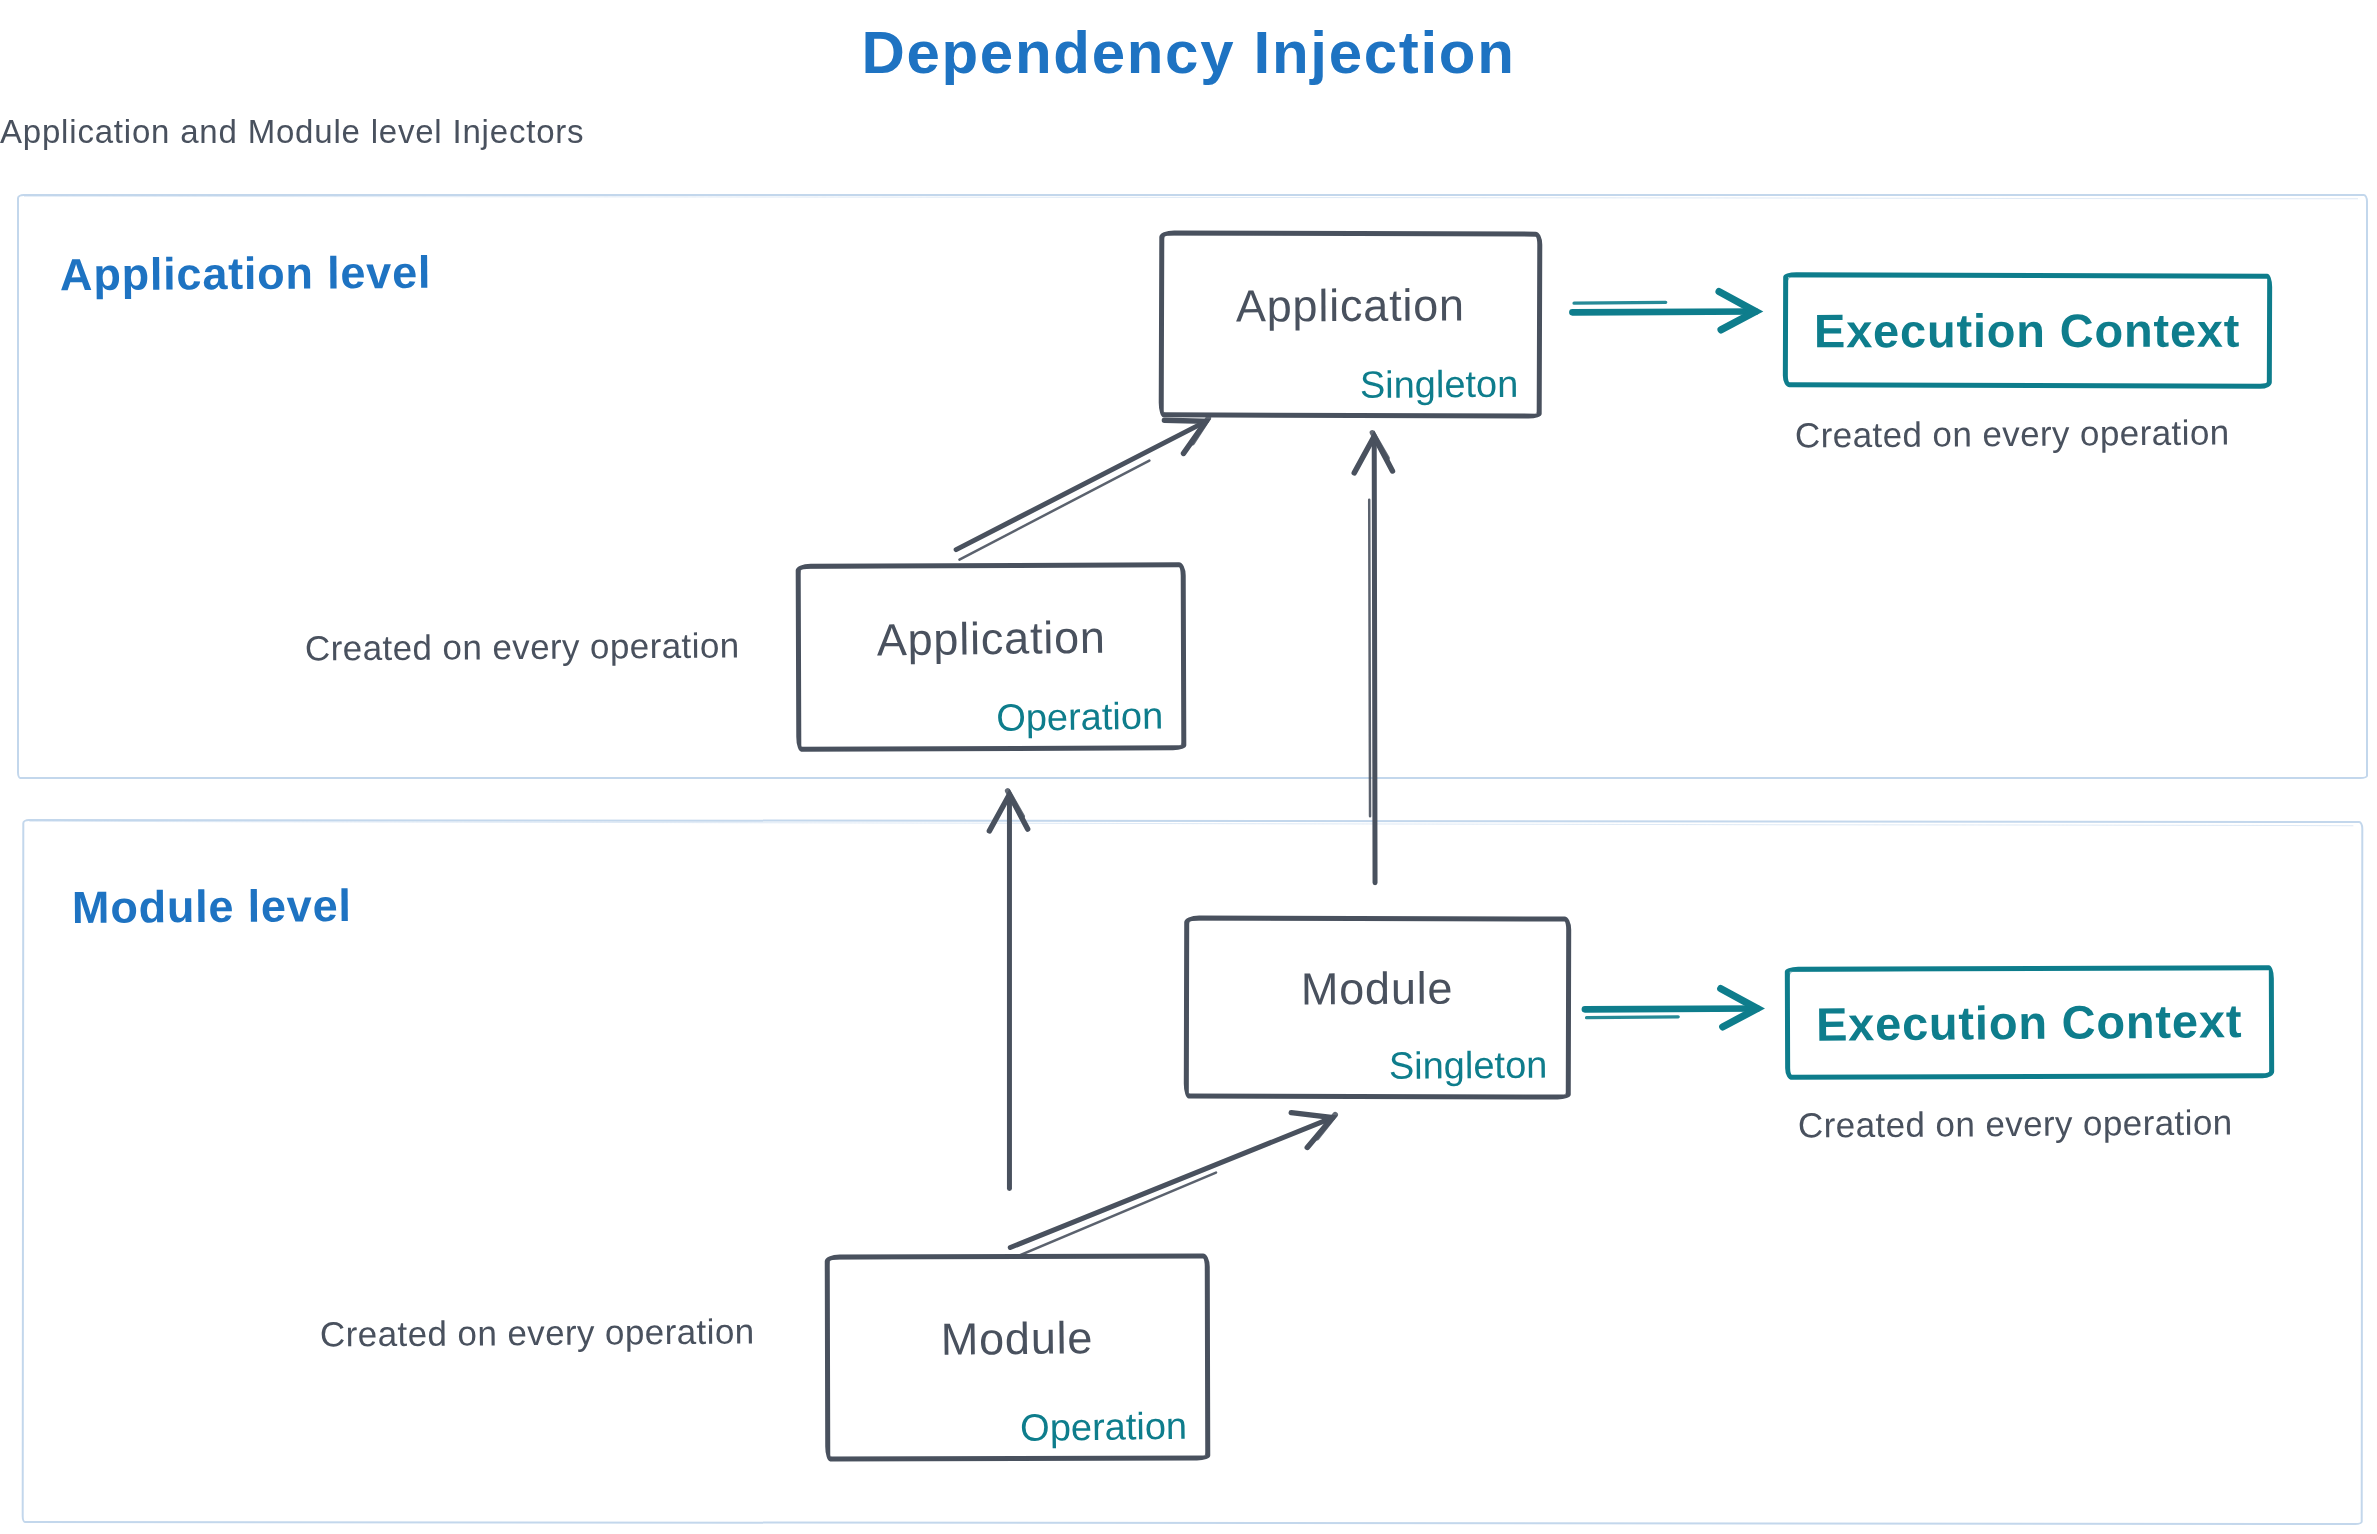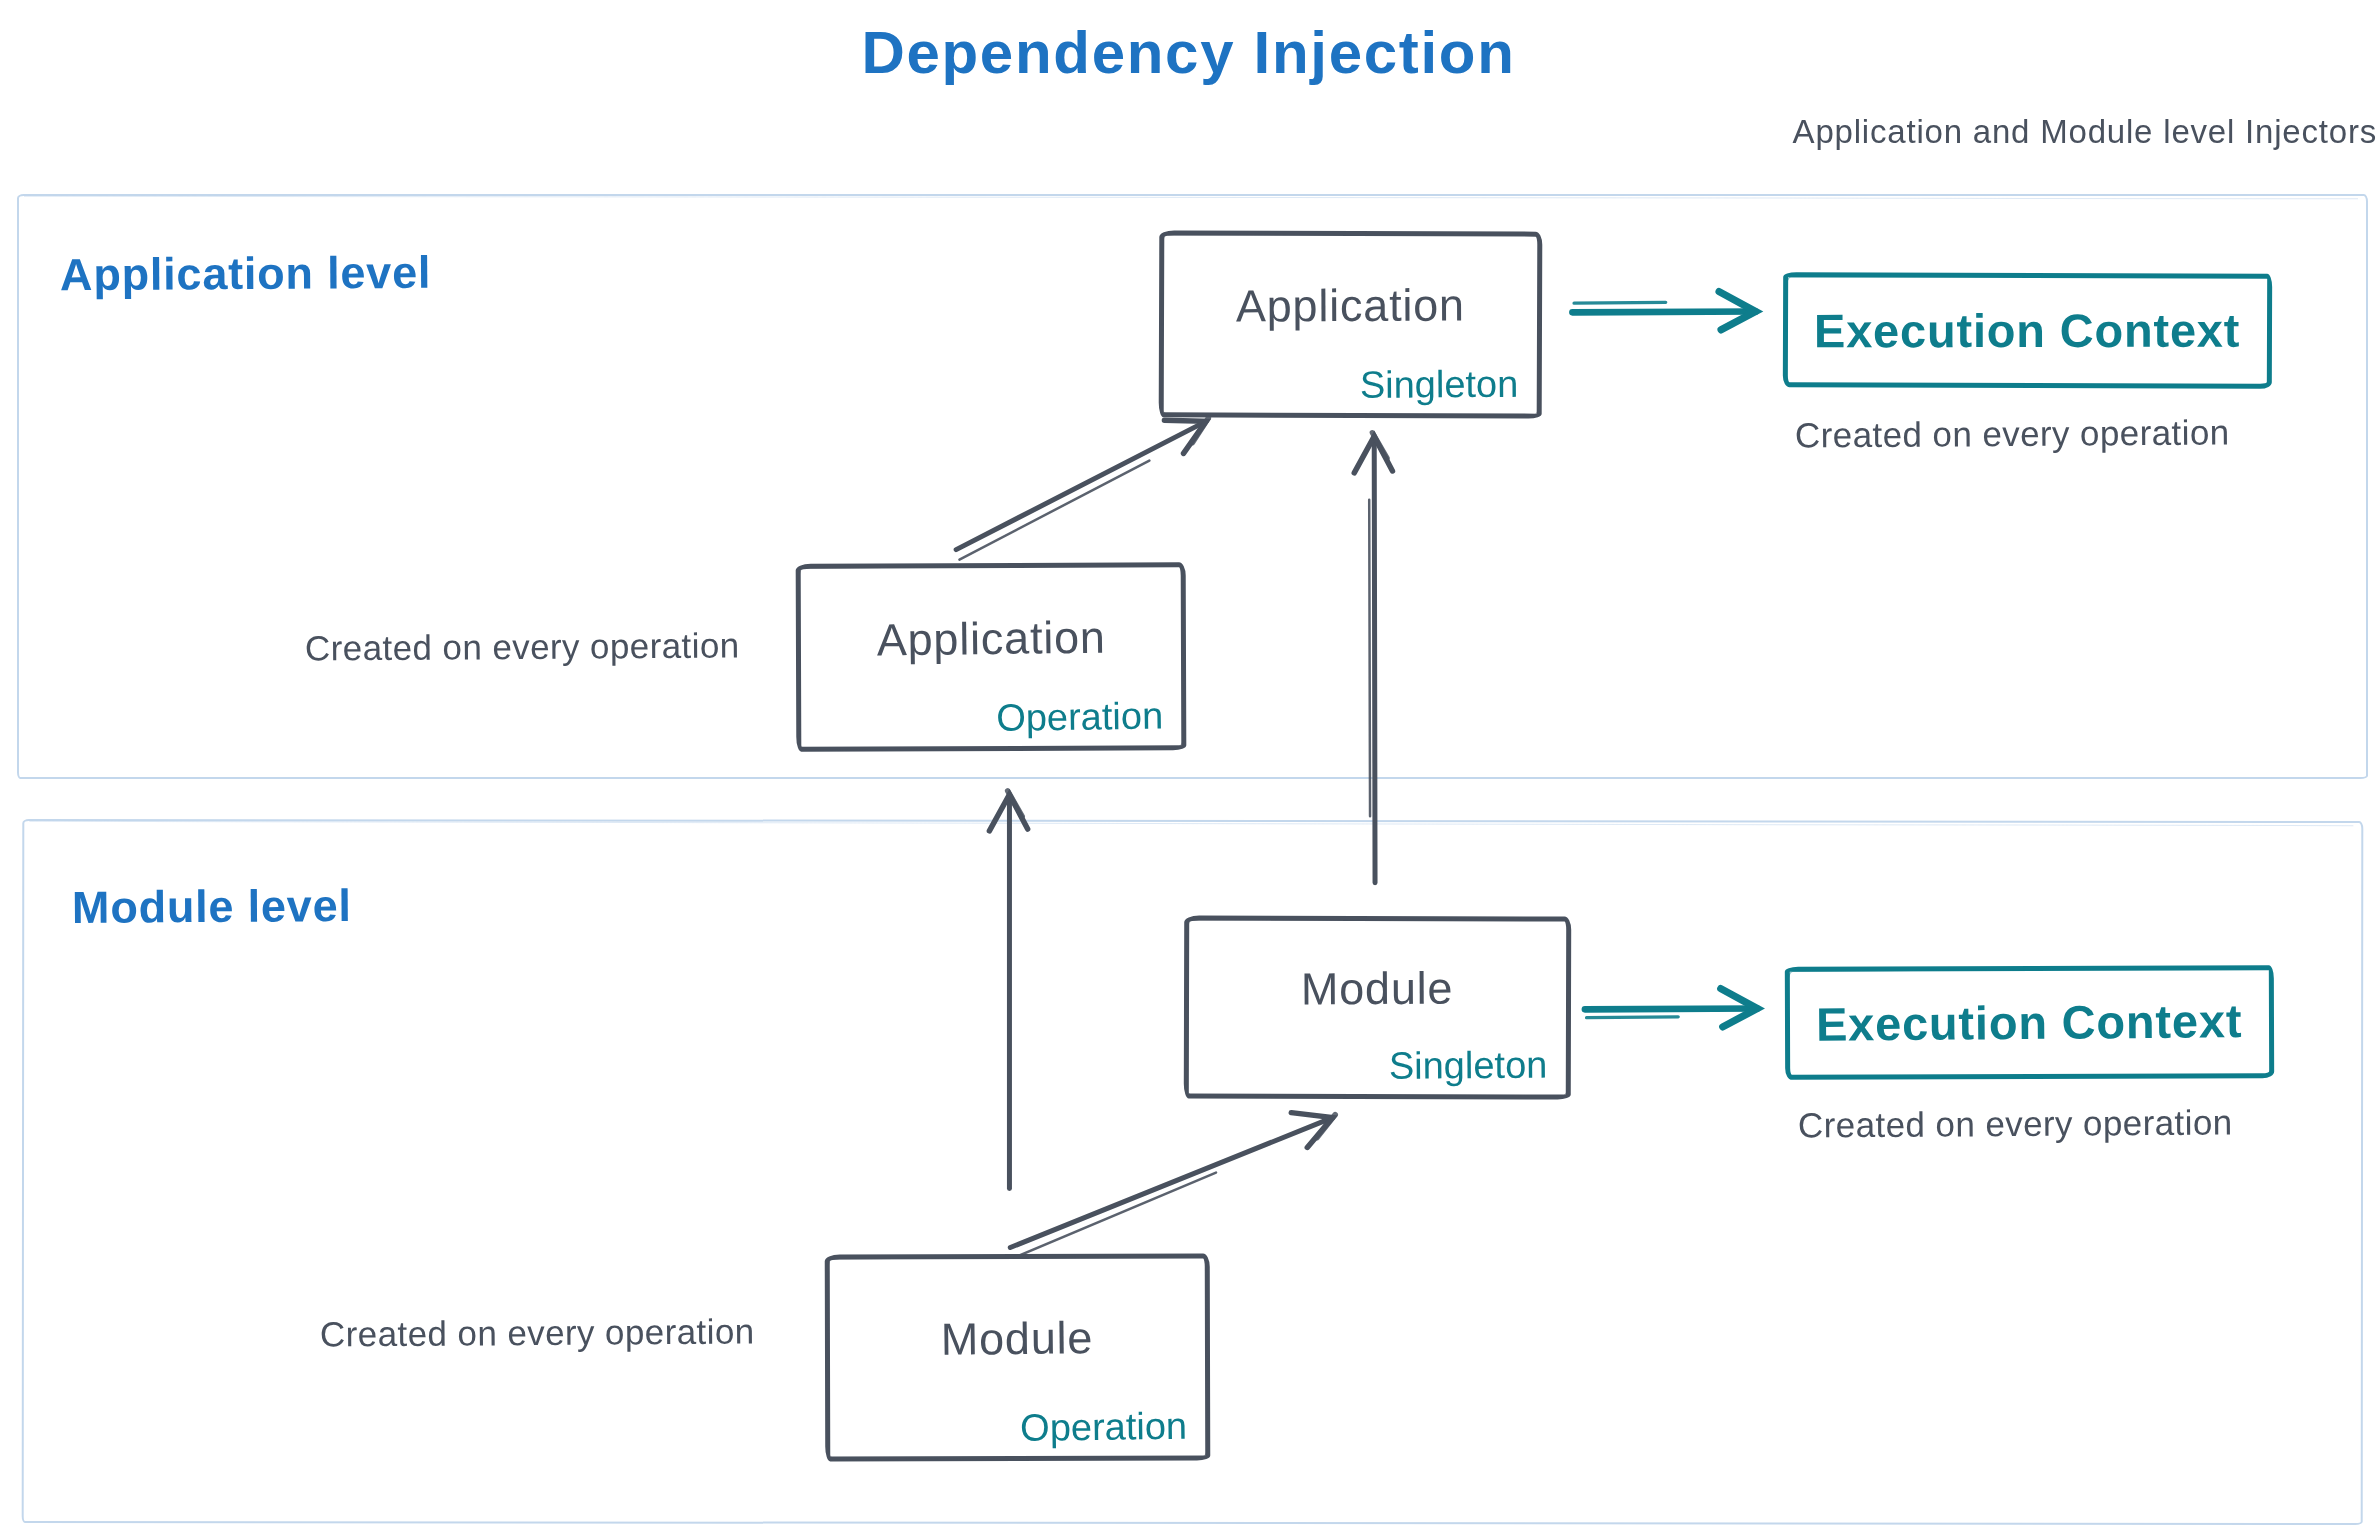--- a/index.html
+++ b/index.html
@@ -12,21 +12,21 @@
   html,body{margin:0;padding:0;background:var(--bg);}
   body{font-family:"Liberation Sans","DejaVu Sans",sans-serif;}
   #canvas{position:relative;width:2377px;height:1534px;background:var(--bg);overflow:hidden;}
 
   
   .page-title{
     position:absolute;left:0;right:0;top:18.3px;text-align:center;
     font-size:60px;font-weight:bold;color:var(--blue);letter-spacing:1.7px;
   }
   .page-subtitle{
-    position:absolute;left:0;right:0;top:113px;text-align:right;
+    position:absolute;left:0;right:0;top:113px;text-align:left;
     font-size:33px;color:var(--slate);letter-spacing:0.8px;
   }
 
   
   .level-container{
     position:absolute;border:2.5px solid var(--container);
     border-radius:6.7px 4.2px 7.5px 3.3px / 4.2px 7.5px 3.3px 6.7px;
     background:transparent;
   }
   .level-container::after{

